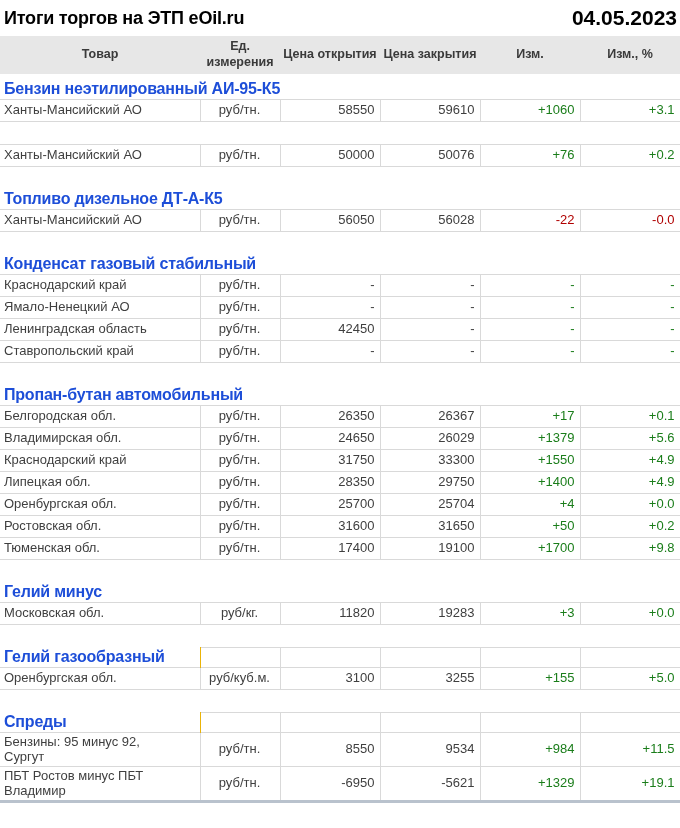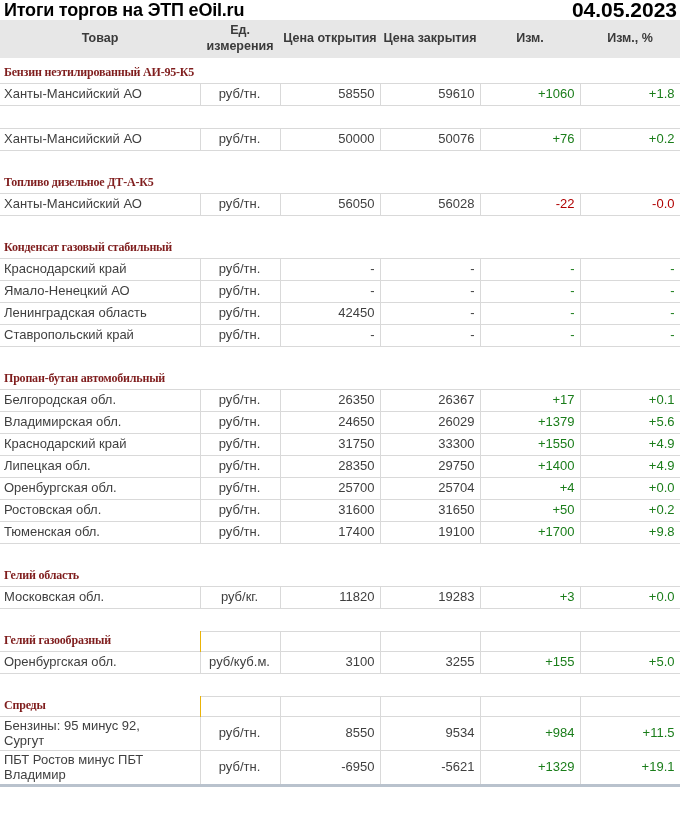--- a/index.html
+++ b/index.html
@@ -3,41 +3,41 @@
 <meta charset="utf-8">
 <style>
   html,body{margin:0;padding:0;}
   body{
     width:680px;height:828px;overflow:hidden;background:#ffffff;
     font-family:"Liberation Sans","DejaVu Sans",sans-serif;
     color:#3f3f3f;
   }
   .titlebar{
     display:flex;justify-content:space-between;align-items:center;
-    height:20px;padding:0 3px 0 4px;box-sizing:border-box;
+    height:36px;padding:0 3px 0 4px;box-sizing:border-box;
   }
   .page-title{font-size:18px;font-weight:bold;color:#000;letter-spacing:-0.2px;}
   .page-date{font-size:21px;font-weight:bold;color:#000000;}
   table{
     width:680px;border-collapse:collapse;table-layout:fixed;
     border-bottom:3px solid #b9c2cd;
   }
   col.c1{width:200px}col.c2{width:80px}col.c3{width:100px}
   col.c4{width:100px}col.c5{width:100px}col.c6{width:100px}
   thead th{
     background:#e7e7e7;color:#3a3a3a;font-size:12.5px;font-weight:bold;
     text-align:center;vertical-align:middle;height:36px;padding:1px 2px;
     line-height:1.25;
   }
   td{font-size:13px;vertical-align:middle;box-sizing:border-box;}
   tr.spacer-first td{height:5px;}
   tr.spacer td{height:23px;}
   tr.sec td{
-    font-size:12px;font-weight:bold;color:#7f1d1d;height:20px;
-    padding:0 0 0 4px;letter-spacing:-0.2px;white-space:nowrap;overflow:visible;font-family:Liberation Serif, serif;
+    font-size:16px;font-weight:bold;color:#1d4ed8;height:20px;
+    padding:0 0 0 4px;letter-spacing:-0.2px;white-space:nowrap;overflow:visible;
   }
   tr.sec td.hcell{border:1px solid #d9d9d9;}
   tr.sec td.htitle{border-right:1px solid #eab308;}
   tr.datarow td{
     border:1px solid #d9d9d9;height:22px;padding:1px 5px 1px 4px;
     line-height:1.2;
   }
   tr.datarow td.first{border-left:none;padding-right:28px;}
   td.prod{text-align:left;color:#3f3f3f;}
   td.unit{text-align:center;}
@@ -79,21 +79,21 @@
       </tr>
       <tr class="sec">
         <td colspan="6">Бензин неэтилированный АИ-95-К5</td>
       </tr>
       <tr class="datarow">
         <td class="prod first">Ханты-Мансийский АО</td>
         <td class="unit">руб/тн.</td>
         <td class="num">58550</td>
         <td class="num">59610</td>
         <td class="num pos">+1060</td>
-        <td class="num pct pos">+1.8</td>
+        <td class="num pct pos">+3.1</td>
       </tr>
       <tr class="spacer">
         <td colspan="6"></td>
       </tr>
       <tr class="datarow">
         <td class="prod first">Ханты-Мансийский АО</td>
         <td class="unit">руб/тн.</td>
         <td class="num">50000</td>
         <td class="num">50076</td>
         <td class="num pos">+76</td>
@@ -210,21 +210,21 @@
         <td class="unit">руб/тн.</td>
         <td class="num">17400</td>
         <td class="num">19100</td>
         <td class="num pos">+1700</td>
         <td class="num pct pos">+9.8</td>
       </tr>
       <tr class="spacer">
         <td colspan="6"></td>
       </tr>
       <tr class="sec">
-        <td colspan="6">Гелий область</td>
+        <td colspan="6">Гелий минус</td>
       </tr>
       <tr class="datarow">
         <td class="prod first">Московская обл.</td>
         <td class="unit">руб/кг.</td>
         <td class="num">11820</td>
         <td class="num">19283</td>
         <td class="num pos">+3</td>
         <td class="num pct pos">+0.0</td>
       </tr>
       <tr class="spacer">

